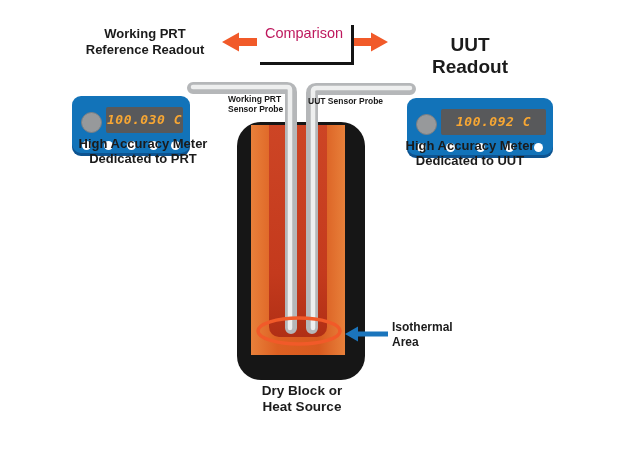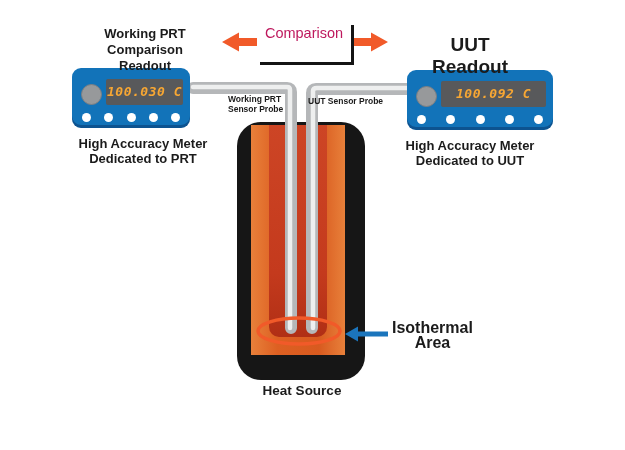--- a/index.html
+++ b/index.html
@@ -7,20 +7,21 @@
     position:relative;width:625px;height:450px;background:#ffffff;
     font-family:"Liberation Sans",sans-serif;overflow:hidden;
   }
   .lbl{position:absolute;color:#1b1b1b;font-weight:bold;}
   .center{text-align:center;}
 
   
   .meter{
     position:absolute;background:#1273b9;border-radius:9px;
     box-shadow:inset 0 -3px 0 rgba(0,0,40,0.28);
+    margin-top:28px;
   }
   .meter .power{
     position:absolute;left:9px;top:16px;width:21px;height:21px;border-radius:50%;
     background:#97999b;border:1px solid #7d7f82;box-sizing:border-box;
   }
   .meter .display{
     position:absolute;left:34px;top:11px;right:7px;height:26px;background:#58595b;
     border-radius:2px;color:#f8a733;
     font-family:"DejaVu Sans Mono",monospace;font-style:italic;font-weight:bold;
     font-size:13px;letter-spacing:0.5px;line-height:26px;text-align:center;
@@ -104,21 +105,21 @@
       <span></span>
       <span></span>
       <span></span>
       <span></span>
       <span></span>
     </div>
   </div>
 
   <div class="lbl center z5" style="left:80px;top:26px;width:130px;font-size:13px;line-height:16px;">
     <div>Working PRT</div>
-    <div>Comparison Readout</div>
+    <div>Reference Readout</div>
   </div>
 
   <div class="lbl center z5" style="left:410px;top:34px;width:120px;font-size:19px;">UUT Readout</div>
 
   <div class="lbl center z5" style="left:73px;top:136px;width:140px;font-size:13px;line-height:15px;">
     <div>High Accuracy Meter</div>
     <div>Dedicated to PRT</div>
   </div>
 
   <div class="lbl center z5" style="left:400px;top:138px;width:140px;font-size:13px;line-height:15px;">
@@ -126,22 +127,23 @@
     <div>Dedicated to UUT</div>
   </div>
 
   <div class="lbl z5" style="left:228px;top:94px;font-size:8.5px;line-height:10px;">
     <div>Working PRT</div>
     <div>Sensor Probe</div>
   </div>
 
   <div class="lbl z5" style="left:308px;top:96px;font-size:8.5px;">UUT Sensor Probe</div>
 
-  <div class="lbl z5" style="left:392px;top:320px;font-size:16px;line-height:15px;text-align:center;">
+  <div class="lbl z5" style="left:392px;top:320px;font-size:12px;line-height:15px;">
     <div>Isothermal</div>
     <div>Area</div>
   </div>
 
   <div class="lbl center z5" style="left:240px;top:383px;width:124px;font-size:13.5px;line-height:16px;">
+    <div>Dry Block or</div>
     <div>Heat Source</div>
   </div>
 
 </div>
 
 </body></html>

